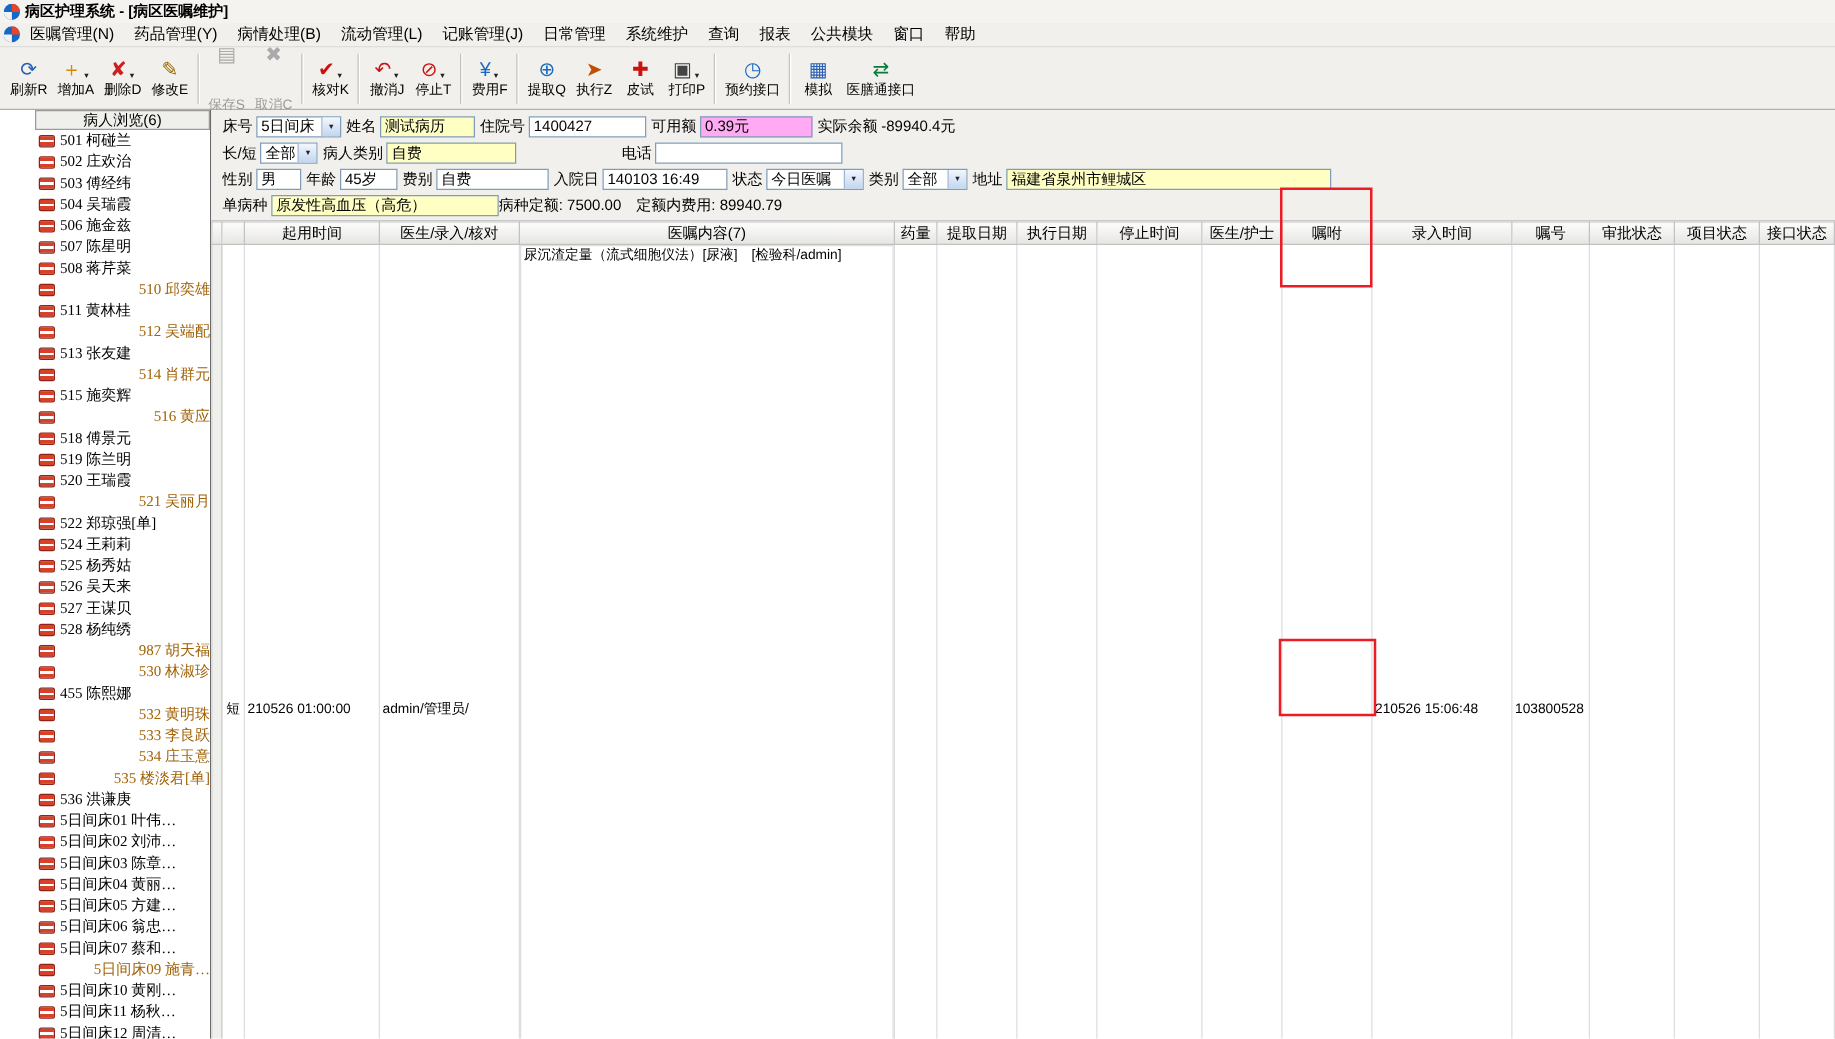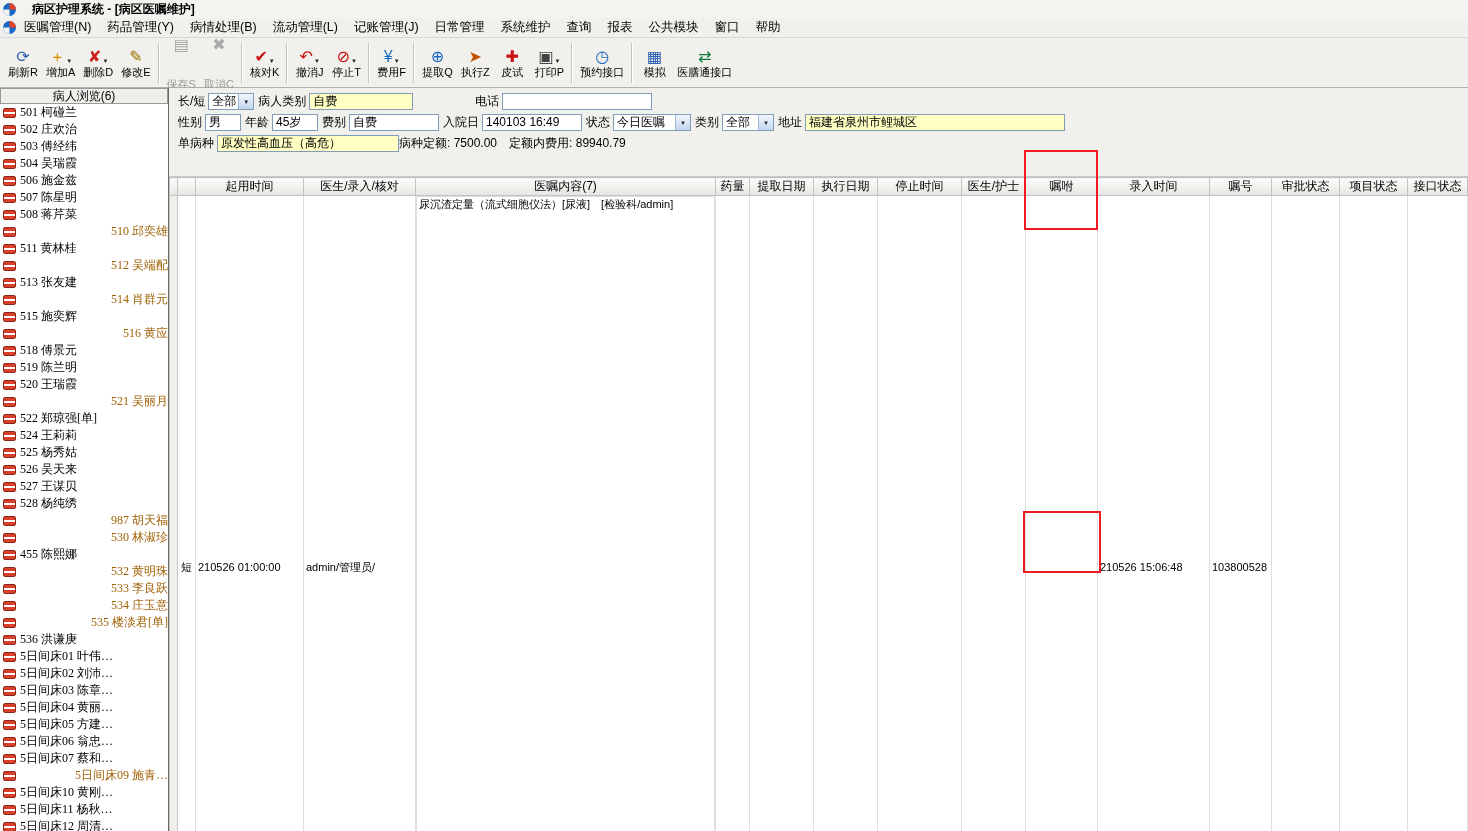--- a/index.html
+++ b/index.html
@@ -1,49 +1,49 @@
 <!DOCTYPE html>
 <html><head>
 <meta charset="utf-8">
 <style>
 *{margin:0;padding:0;box-sizing:border-box;}
 html,body{width:1468px;height:831px;overflow:hidden;}
 body{position:relative;font-family:"Liberation Sans","DejaVu Sans",sans-serif;background:#fff;color:#000;}
-.titlebar{height:18px;display:flex;align-items:center;gap:16px;padding-left:3px;background:#f4f3ef;font-size:12px;font-weight:bold;}
+.titlebar{height:18px;display:flex;align-items:center;gap:4px;padding-left:3px;background:#f4f3ef;font-size:12px;font-weight:bold;}
 .menubar{height:20px;display:flex;align-items:center;background:#f1f0ec;border-bottom:1px solid #d8d8d8;padding-left:3px;}
 .menu-item{font-size:12.5px;padding:2px 8px;cursor:default;white-space:nowrap;text-align:center;}
 .toolbar{height:50px;display:flex;align-items:center;background:#f1f0ec;border-bottom:1px solid #b0b0b0;padding-left:4px;}
 .tb-btn{display:flex;flex-direction:column;align-items:center;justify-content:center;min-width:37px;height:46px;padding:1px 4px;}
 .tb-top{display:flex;align-items:flex-end;gap:1px;height:20px;}
 .tb-icon{font-size:16px;line-height:19px;}
 .tb-btn.disabled .tb-icon{color:#aaa !important;}
 .tb-dd{font-size:6px;color:#222;line-height:10px;}
 .tb-label{font-size:11px;line-height:13px;white-space:nowrap;}
 .tb-btn.disabled .tb-label{color:#9b9b9b;margin-top:24px;}
 .tb-sep{width:2px;height:40px;border-left:1px solid #c2c2c2;border-right:1px solid #fff;margin:0 3px;}
-.content{display:flex;height:743px;}
+.content{display:flex;height:743px;padding-left:28px;}
 .sidebar{width:170px;border-right:1px solid #6a6a6a;background:#fff;display:flex;flex-direction:column;}
 .sidebar-header{height:16px;border:1px solid #9a9a9a;background:#efefec;font-size:12px;text-align:center;line-height:14px;}
 .patient-list{flex:1;overflow:hidden;font-family:Liberation Serif, serif;}
 .p-item{display:flex;align-items:center;height:17px;padding-left:3px;font-size:12px;white-space:nowrap;overflow:hidden;}
 .p-item.red{color:#a16207;justify-content:space-between;}
 .bed-icon{width:13px;height:10px;margin-right:4px;background:linear-gradient(#d8402a 0 3px,#ffffff 3px 5px,#d8402a 5px 100%);border:1px solid #8e2418;border-radius:2px;flex:none;}
 .main{flex:1;display:flex;flex-direction:column;}
 .patient-info{height:89px;background:#f1f0ec;padding:3px 0 0 5px;border-bottom:1px solid #c8c8c8;}
 .info-row{display:flex;align-items:center;height:21px;}
 .lbl{font-size:12px;margin:0 3px 0 4px;white-space:nowrap;}
 .plain{font-size:12px;white-space:nowrap;}
 .field{display:inline-block;height:17px;line-height:15px;border:1px solid #7f9db9;background:#fff;font-size:12px;padding:0 3px;white-space:nowrap;overflow:hidden;}
 .yellow{background:#ffffc4;}
 .pink{background:#ffaaf2;}
 .combo{display:inline-flex;align-items:center;height:17px;border:1px solid #7f9db9;background:#fff;font-size:12px;padding-left:3px;}
 .cval{flex:1;white-space:nowrap;overflow:hidden;}
 .carr{width:15px;height:15px;margin-left:2px;background:linear-gradient(#f2f7fd,#c2d6ef);border-left:1px solid #9db8d2;font-size:6px;display:flex;align-items:center;justify-content:center;color:#223;flex:none;}
 .w36{width:36px}.w46{width:46px}.w52{width:52px}.w68{width:68px}.w76{width:76px}.w78{width:78px}.w90{width:90px}.w94{width:94px}.w100{width:100px}.w104{width:104px}.w150{width:150px}.w182{width:182px}.w260{width:260px}
-.ml150{margin-left:62px}.ml160{}
+.ml150{margin-left:84px}.ml160{}
 .grid-wrap{height:654px;overflow:hidden;background:#fff;}
 table.grid{border-collapse:collapse;table-layout:fixed;width:1298px;}
 .grid th{background:linear-gradient(#fcfcfb,#e6e5e1);border:1px solid #c2c2c2;font-weight:normal;font-size:12px;height:16px;padding:0 2px;white-space:nowrap;overflow:hidden;}
 .grid td{border:1px solid #dedede;font-size:11px;line-height:13px;padding:1px 2px;vertical-align:middle;overflow:hidden;}
 .grid td.marker{background:#efefec;border-color:#c6c6c6;padding:0;font-size:8px;text-align:center;}
 .grid td.type{text-align:center;padding:1px 0;}
 .grid td.content,.grid td.wrap{word-break:break-all;}
 .anno{position:absolute;border:2px solid #ed1c24;z-index:50;pointer-events:none;}
 .logo{width:13px;height:13px;flex:none;}
 </style>
@@ -371,20 +371,35 @@
           <span class="p-text">5日间床11 杨秋…</span>
         </div>
         <div class="p-item">
           <span class="bed-icon"></span>
           <span class="p-text">5日间床12 周清…</span>
         </div>
       </div>
   </div>
   <div class="main">
     <div class="patient-info">
+      <div class="info-row">
+        <span class="lbl">床号</span>
+        <span class="combo w68">
+            <span class="cval">5日间床</span>
+            <span class="carr">▼</span>
+          </span>
+        <span class="lbl">姓名</span>
+        <span class="field yellow w76">测试病历</span>
+        <span class="lbl">住院号</span>
+        <span class="field w94">1400427</span>
+        <span class="lbl">可用额</span>
+        <span class="field pink w90">0.39元</span>
+        <span class="lbl">实际余额</span>
+        <span class="plain">-89940.4元</span>
+      </div>
       <div class="info-row">
         <span class="lbl">长/短</span>
         <span class="combo w46">
             <span class="cval">全部</span>
             <span class="carr">▼</span>
           </span>
         <span class="lbl">病人类别</span>
         <span class="field yellow w104">自费</span>
         <span class="lbl ml150">电话</span>
         <span class="field w150"></span>

